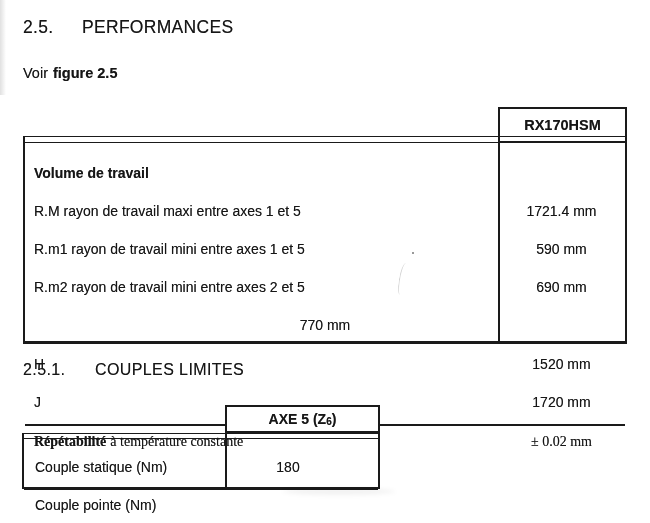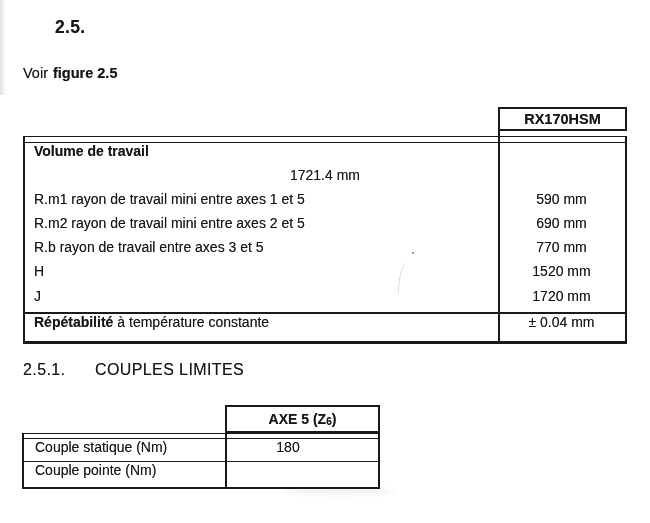--- a/index.html
+++ b/index.html
@@ -5,48 +5,48 @@
   * { margin:0; padding:0; box-sizing:border-box; }
   html,body { width:650px; height:523px; }
   body {
     position:relative; overflow:hidden;
     background:#ffffff;
     font-family:"Liberation Sans", sans-serif;
     color:#161616;
     text-shadow:0 0 0.4px rgba(0,0,0,0.5);
   }
   
-  .h1 { position:absolute; left:23px; top:17px; font-size:17.5px; font-weight:bold; letter-spacing:0.3px; display:flex;margin-left:32px; }
+  .h1 { position:absolute; left:23px; top:17px; font-size:17.5px; font-weight:normal; letter-spacing:0.3px; display:flex; }
   .h1 .num { width:59px; }
   .sub { position:absolute; left:23px; top:65px; font-size:14.5px;text-align:center; }
   .sub .pre { margin-right:5px; }
   .sub .bld { font-weight:bold; }
   .h2 { position:absolute; left:23px; top:361px; font-size:16px; font-weight:normal; letter-spacing:0.4px; display:flex; }
   .h2 .num { width:72px; }
 
   
   .t1 { position:absolute; left:23px; top:107px; width:604px; height:237px; font-size:14px; }
   .t1-head {
-    position:absolute; left:475px; top:0; width:129px; height:24px;
+    position:absolute; left:475px; top:0; width:129px; height:36px;
     border:2px solid #1a1a1a;
     display:flex; align-items:center; justify-content:center;
     font-weight:bold; font-size:14.5px; background:#fff;
   }
   .t1-body {
     position:absolute; left:0; top:29px; right:0; bottom:0;
     border-left:2px solid #1a1a1a; border-right:2px solid #1a1a1a; border-bottom:3px solid #1a1a1a;
   }
   .dblrule { height:7px; border-top:1.5px solid #1a1a1a; border-bottom:1.5px solid #1a1a1a; }
   .t1 .vsep { position:absolute; left:475px; top:0; bottom:0; width:2px; background:#1a1a1a; }
-  .row { display:flex; align-items:flex-start; height:24px; }
+  .row { display:flex; align-items:flex-end; height:24px;margin-top:14px; }
   .row.h25 { height:25px; }
   .row .lbl { width:473px; padding-left:9px; }
   .row .val { flex:1; text-align:center; }
   .grp { font-weight:bold; }
-  .rep { height:26px; border-top:2px solid #1a1a1a; font-weight:normal; }
+  .rep { height:26px; border-top:2px solid #1a1a1a; font-weight:normal;font-family:Liberation Serif, serif; }
   .rep .lbl .bld { font-weight:bold; }
   .rep .lbl .rest { margin-left:4px; }
 
   
   .t2 { position:absolute; left:22px; top:405px; width:358px; height:84px; font-size:14px; }
   .t2-head {
     position:absolute; left:203px; top:0; width:155px; height:28px;
     border:2px solid #1a1a1a;
     display:flex; align-items:center; justify-content:center;
     font-weight:bold; font-size:14px; background:#fff;
@@ -70,62 +70,63 @@
     border-left:1.5px solid rgba(0,0,0,0.35); border-radius:60% 0 0 40%; transform:rotate(8deg); opacity:0.5; }
   .art-dot { position:absolute; left:412px; top:252px; width:2px; height:2px; background:rgba(0,0,0,0.4); }
   .art-smudge { position:absolute; left:283px; top:488px; width:112px; height:7px;
     background:rgba(0,0,0,0.05); filter:blur(2px); border-radius:50%; }
 </style>
 </head>
 <body>
 
 <div class="h1">
   <span class="num">2.5.</span>
+  <span>PERFORMANCES</span>
 </div>
 
 <div class="sub">
   <span class="pre">Voir</span><span class="bld">figure 2.5</span>
 </div>
 
 <div class="t1">
   <div class="t1-head">RX170HSM</div>
   <div class="t1-body">
     <div class="dblrule"></div>
     <div class="row">
       <div class="lbl grp">Volume de travail</div>
       <div class="val"></div>
     </div>
     <div class="row">
+      <div class="lbl">R.M rayon de travail maxi entre axes 1 et 5</div>
       <div class="val">1721.4 mm</div>
     </div>
     <div class="row">
       <div class="lbl">R.m1 rayon de travail mini entre axes 1 et 5</div>
       <div class="val">590 mm</div>
     </div>
     <div class="row">
       <div class="lbl">R.m2 rayon de travail mini entre axes 2 et 5</div>
       <div class="val">690 mm</div>
     </div>
     <div class="row">
-      <div class="lbl">R.b rayon de travail entre axes 3 et 5</div>
       <div class="val">770 mm</div>
     </div>
     <div class="row h25">
       <div class="lbl">H</div>
       <div class="val">1520 mm</div>
     </div>
     <div class="row">
       <div class="lbl">J</div>
       <div class="val">1720 mm</div>
     </div>
     <div class="row rep">
       <div class="lbl">
         <span class="bld">Répétabilité</span><span class="rest">à température constante</span>
       </div>
-      <div class="val">± 0.04 mm</div>
+      <div class="val">± 0.02 mm</div>
     </div>
   </div>
   <div class="vsep"></div>
 </div>
 
 <div class="h2">
   <span class="num">2.5.1.</span>
   <span>COUPLES LIMITES</span>
 </div>
 

